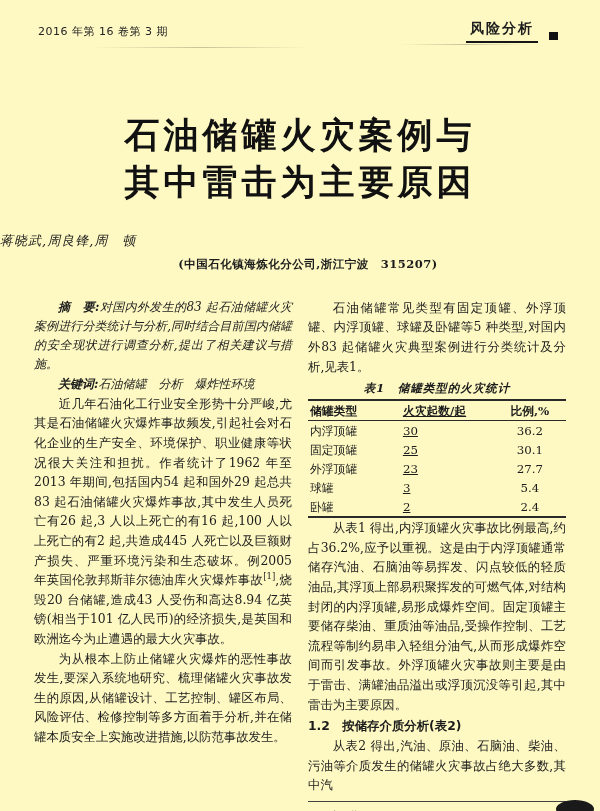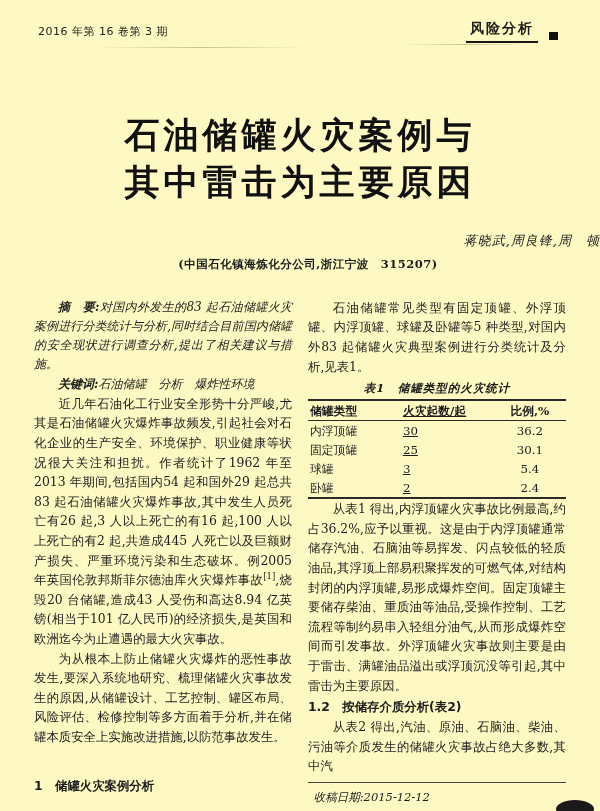--- a/index.html
+++ b/index.html
@@ -16,21 +16,21 @@
     font-family:"DejaVu Sans","Liberation Sans",sans-serif;
     border-bottom:2px solid #161616;padding:0 4px 3px 4px;letter-spacing:2px;text-align:right;}
   .hdr-square{position:absolute;right:8px;top:12px;width:9px;height:8px;background:#111;}
   .scanline{position:absolute;height:1px;background:linear-gradient(90deg,rgba(0,0,0,0),rgba(0,0,0,.22),rgba(0,0,0,0));}
   .scanline.a{top:47px;left:90px;width:220px;}
   .scanline.b{top:44px;left:400px;width:130px;}
   
   .title{margin:0;padding-top:112px;text-align:center;
     font-family:"DejaVu Sans","Liberation Sans",sans-serif;
     font-size:35px;font-weight:bold;line-height:1.34;letter-spacing:4px;color:#111;}
-  .authors{margin-top:26px;text-align:right;font-size:13px;font-style:italic;letter-spacing:1px;}
+  .authors{margin-top:26px;text-align:left;font-size:13px;font-style:italic;letter-spacing:1px;}
   .affiliation{margin-top:7px;text-align:center;font-size:11.5px;font-weight:bold;letter-spacing:.5px;padding-left:16px;}
   
   .columns{display:flex;gap:16px;padding:0 34px;margin-top:26px;}
   .col{width:258px;text-align:justify;}
   p{margin:0;}
   .abstract,.keywords{font-size:12px;line-height:19px;font-style:italic;text-indent:2em;}
   .keywords{margin-top:1px;}
   .abstract b,.keywords b{font-style:italic;}
   .body-p{font-size:12.4px;line-height:19.6px;text-indent:2em;}
   .left .body-p.first{}
@@ -77,21 +77,20 @@
   <div class="columns">
 
     <div class="col left">
       <p class="abstract"><b>摘　要:</b><span>对国内外发生的83 起石油储罐火灾案例进行分类统计与分析,同时结合目前国内储罐的安全现状进行调查分析,提出了相关建议与措施。</span></p>
       <p class="keywords"><b>关键词:</b><span>石油储罐　分析　爆炸性环境</span></p>
 
       <p class="body-p first"><span>近几年石油化工行业安全形势十分严峻,尤其是石油储罐火灾爆炸事故频发,引起社会对石化企业的生产安全、环境保护、职业健康等状况很大关注和担扰。作者统计了1962 年至2013 年期间,包括国内54 起和国外29 起总共83 起石油储罐火灾爆炸事故,其中发生人员死亡有26 起,3 人以上死亡的有16 起,100 人以上死亡的有2 起,共造成445 人死亡以及巨额财产损失、严重环境污染和生态破坏。例2005 年英国伦敦邦斯菲尔德油库火灾爆炸事故</span><sup class="ref">[1]</sup><span>,烧毁20 台储罐,造成43 人受伤和高达8.94 亿英镑(相当于101 亿人民币)的经济损失,是英国和欧洲迄今为止遭遇的最大火灾事故。</span></p>
 
       <p class="body-p">为从根本上防止储罐火灾爆炸的恶性事故发生,要深入系统地研究、梳理储罐火灾事故发生的原因,从储罐设计、工艺控制、罐区布局、风险评估、检修控制等多方面着手分析,并在储罐本质安全上实施改进措施,以防范事故发生。</p>
 
-      <h2 class="sec">1　储罐火灾案例分析</h2>
 
     </div>
 
     <div class="col right">
       <p class="body-p">石油储罐常见类型有固定顶罐、外浮顶罐、内浮顶罐、球罐及卧罐等5 种类型,对国内外83 起储罐火灾典型案例进行分类统计及分析,见表1。</p>
 
       <div class="tbl-caption">表1　储罐类型的火灾统计</div>
       <table class="stats">
         <thead>
           <tr>
@@ -103,20 +102,25 @@
         <tbody>
           <tr>
             <td class="c1">内浮顶罐</td>
             <td class="c2">30</td>
             <td class="c3">36.2</td>
           </tr>
           <tr>
             <td class="c1">固定顶罐</td>
             <td class="c2">25</td>
             <td class="c3">30.1</td>
+          </tr>
+          <tr>
+            <td class="c1">外浮顶罐</td>
+            <td class="c2">23</td>
+            <td class="c3">27.7</td>
           </tr>
           <tr>
             <td class="c1">球罐</td>
             <td class="c2">3</td>
             <td class="c3">5.4</td>
           </tr>
           <tr>
             <td class="c1">卧罐</td>
             <td class="c2">2</td>
             <td class="c3">2.4</td>

